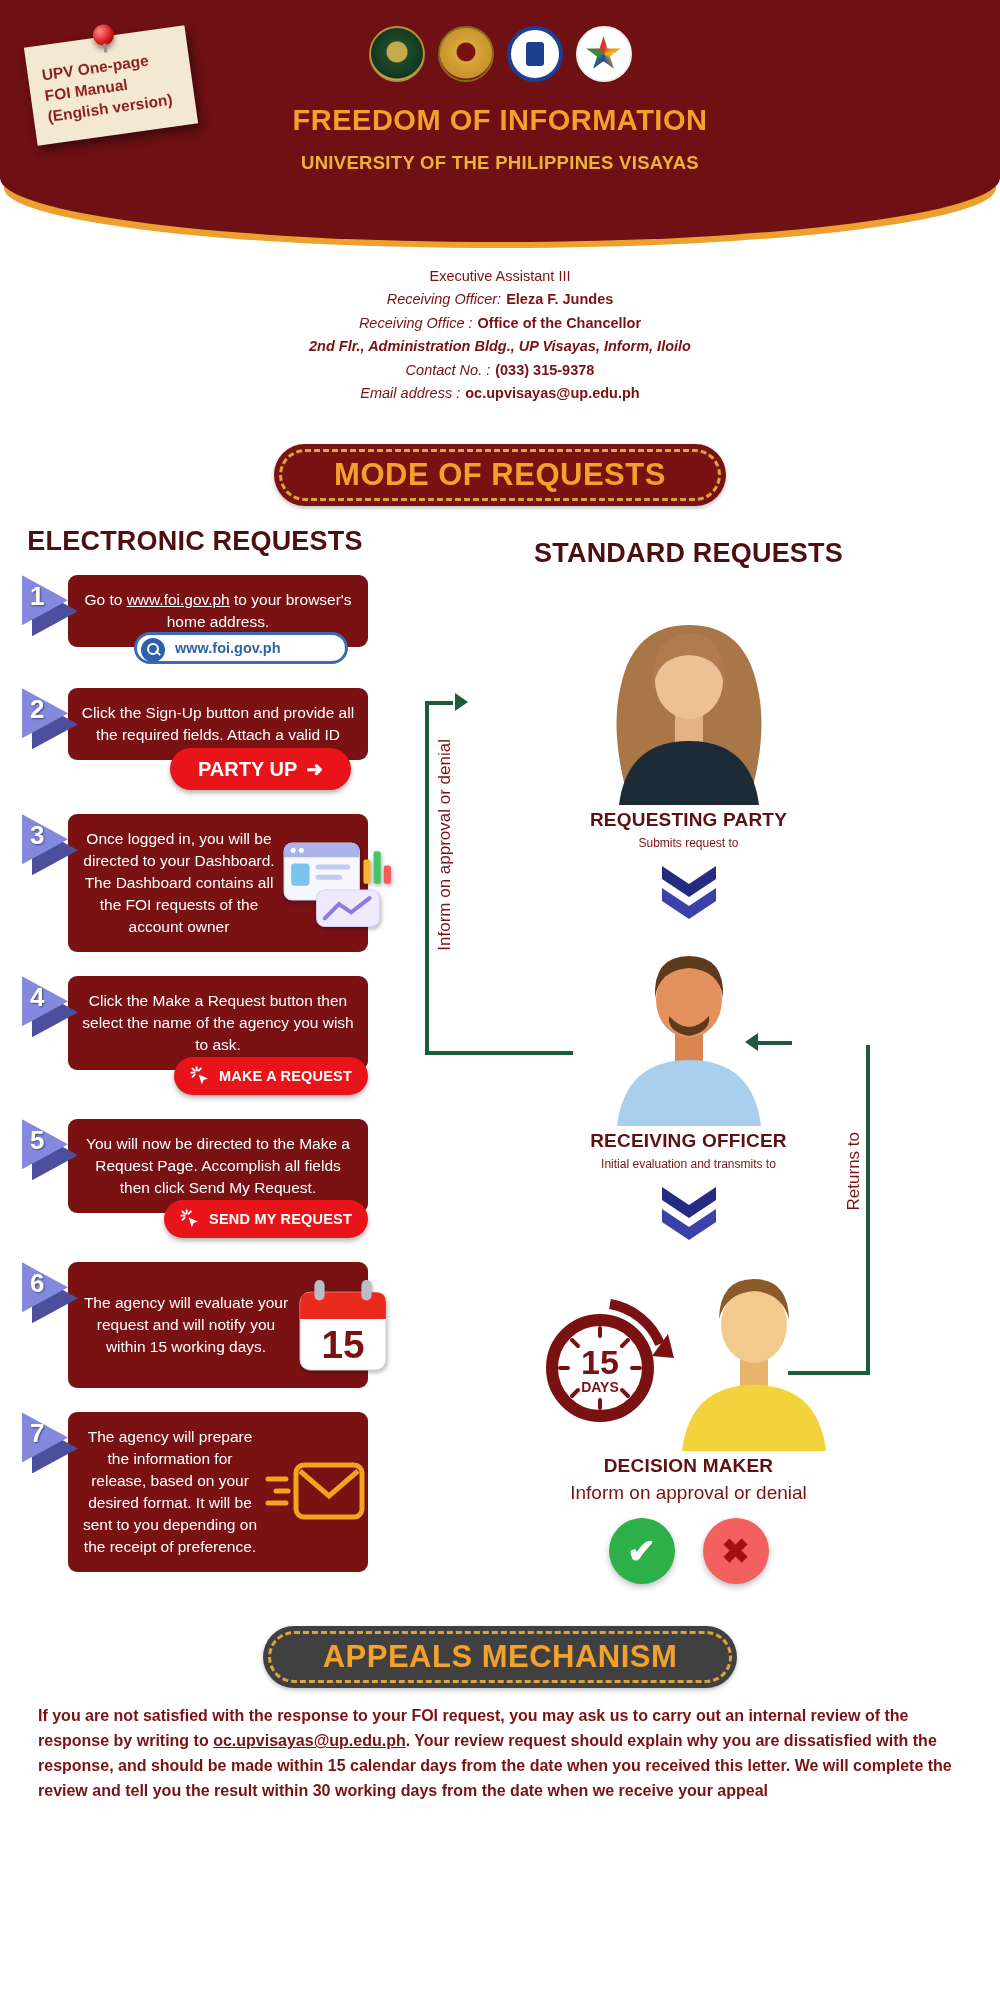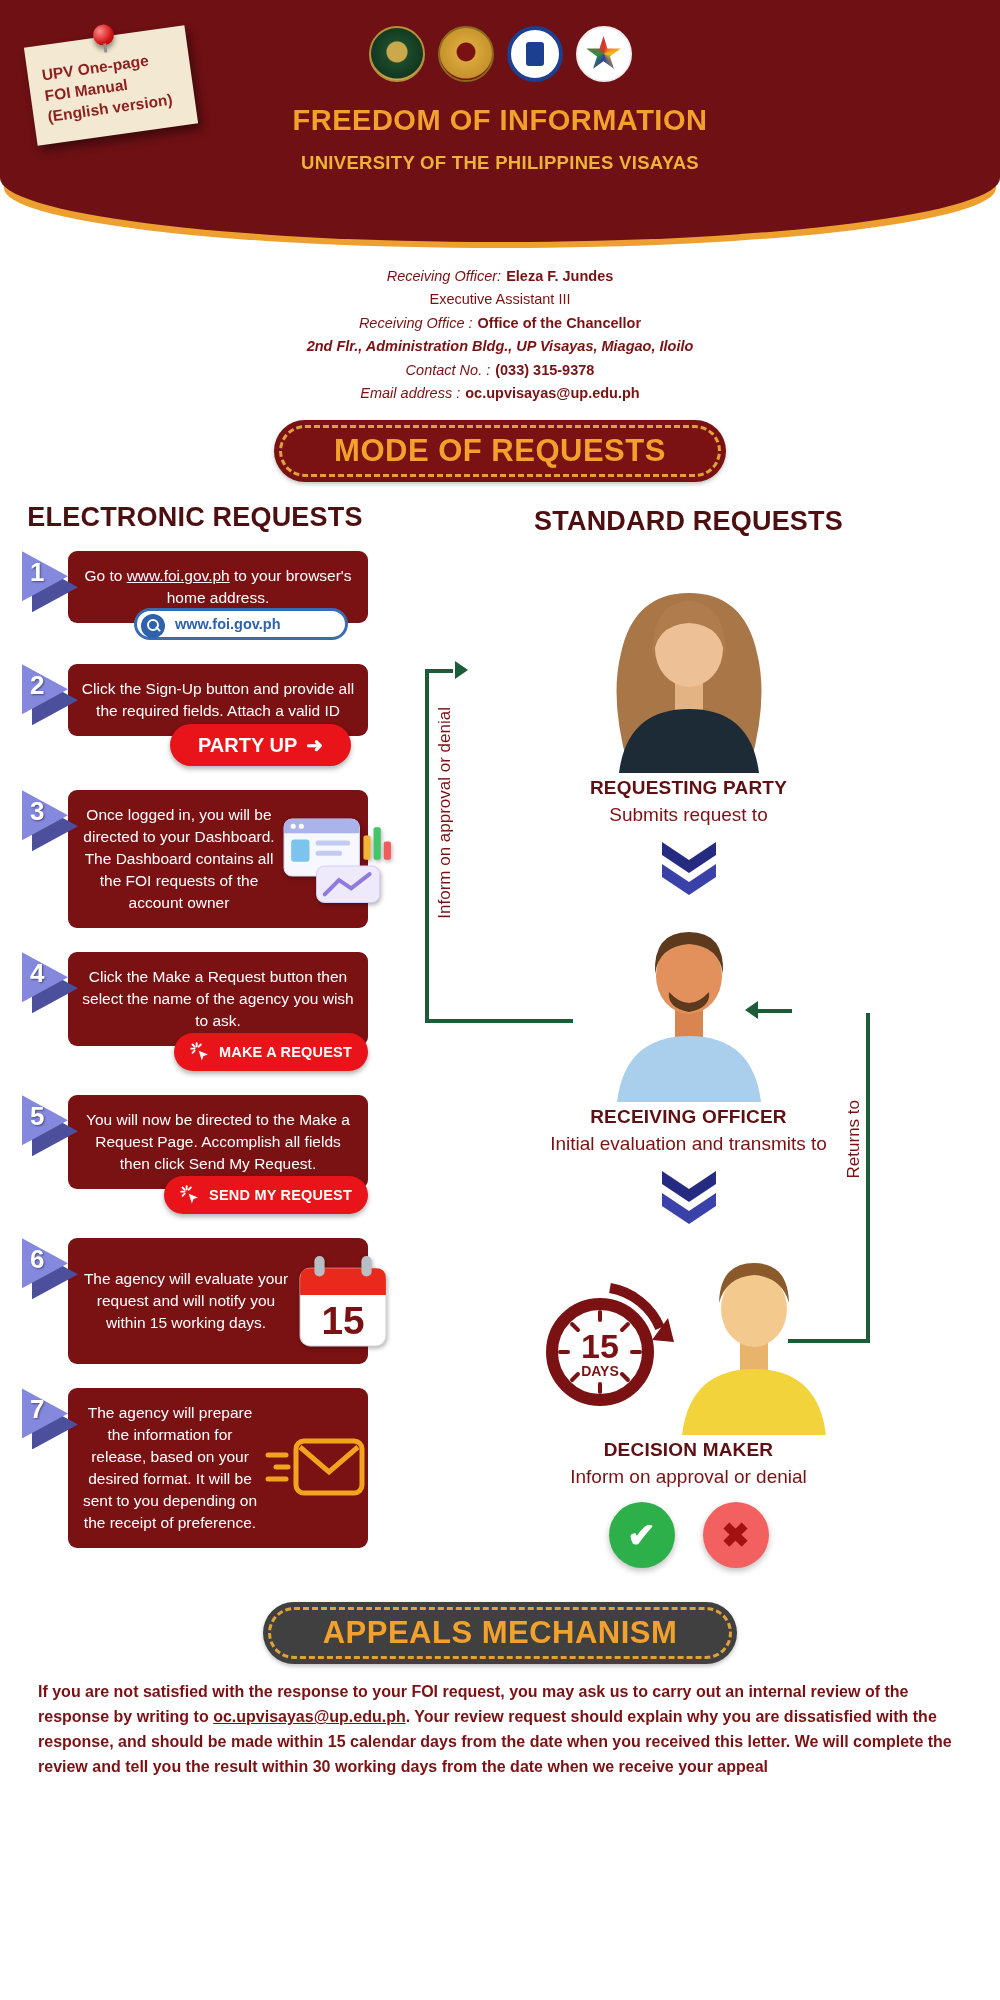--- a/index.html
+++ b/index.html
@@ -33,21 +33,21 @@
 
   
   .contact { text-align:center; padding:26px 0 6px; color:#7a1113; font-size:14.5px; line-height:1.2; }
   .c-line { margin-bottom:6px; }
   .c-line .lbl { font-style:italic; margin-right:5px; }
   .c-line b { font-weight:700; }
   .c-line.addr { font-style:italic; font-weight:700; }
   .c-line .u { text-decoration:none; color:#7a1113; }
 
   
-  .banner { position:relative; width:fit-content; margin:6px auto 12px; padding:13px 60px; border-radius:46px; text-align:center; box-shadow:0 2px 4px rgba(0,0,0,.25); }
+  .banner { position:relative; width:fit-content; margin:30px auto 12px; padding:13px 60px; border-radius:46px; text-align:center; box-shadow:0 2px 4px rgba(0,0,0,.25); }
   .banner::before { content:''; position:absolute; inset:5px; border:3px dashed #dfa23a; border-radius:40px; }
   .banner .banner-text { position:relative; color:#f2a12d; font-weight:800; font-size:31px; letter-spacing:.5px; }
   .banner.maroon { background:#7a1113; }
   .banner.green  { background:#404040; margin-top:30px; }
 
   
   .columns { display:flex; align-items:center; padding:4px 22px 0; gap:14px; }
   .col-left { width:346px; flex:none; }
   .divider  { width:3px; background:#7a1113; border-radius:3px; flex:none; }
   .col-right { flex:1; position:relative; }
@@ -82,21 +82,21 @@
 
   .dash-illus { width:114px; flex:none; margin-right:-30px; z-index:2; filter:drop-shadow(1px 2px 2px rgba(0,0,0,.3)); }
   .cal-illus  { width:94px; flex:none; margin-right:-24px; z-index:2; filter:drop-shadow(1px 2px 2px rgba(0,0,0,.3)); }
   .env-illus  { width:106px; flex:none; margin-right:-4px; z-index:2; }
 
   
   .flow { position:relative; display:flex; flex-direction:column; align-items:center; padding-top:28px; }
   .avatar { z-index:1; }
   .avatar svg { display:block; }
   .role   { color:#5e1012; font-weight:800; font-size:19px; margin-top:4px; letter-spacing:.2px; z-index:1; }
-  .action { color:#7a1113; font-size:19px; margin-top:5px; z-index:1; }
+  .action { color:#7a1113; font-size:12px; margin-top:5px; z-index:1; }
   .action.big { font-size:19px; }
   .chevrons { margin:16px 0 12px; z-index:1; }
   .dm-row { display:flex; align-items:center; margin-top:4px; z-index:1; }
   .clock { width:142px; margin-right:-12px; margin-top:14px; z-index:2; }
   .verdicts { display:flex; gap:28px; margin-top:14px; z-index:1; }
   .verdict { width:66px; height:66px; border-radius:50%; display:flex; align-items:center; justify-content:center;
              font-size:34px; font-weight:800; box-shadow:0 3px 6px rgba(0,0,0,.25); }
   .verdict.yes { background:#2db04a; color:#fff; }
   .verdict.no  { background:#f26060; color:#a31212; }
 
@@ -136,28 +136,28 @@
         </div>
       <div class="logo bagong">
           <span class="sun"></span>
         </div>
     </div>
     <div class="hero-title">FREEDOM OF INFORMATION</div>
     <div class="hero-sub">UNIVERSITY OF THE PHILIPPINES VISAYAS</div>
   </header>
 
   <section class="contact">
+    <div class="c-line">Executive Assistant III</div>
     <div class="c-line">
       <span class="lbl">Receiving Officer:</span><b>Eleza F. Jundes</b>
     </div>
-    <div class="c-line">Executive Assistant III</div>
     <div class="c-line">
       <span class="lbl">Receiving Office :</span><b>Office of the Chancellor</b>
     </div>
-    <div class="c-line addr">2nd Flr., Administration Bldg.,  UP Visayas, Miagao, Iloilo</div>
+    <div class="c-line addr">2nd Flr., Administration Bldg.,  UP Visayas, Inform, Iloilo</div>
     <div class="c-line">
       <span class="lbl">Contact No. :</span><b>(033) 315-9378</b>
     </div>
     <div class="c-line">
       <span class="lbl">Email address :</span><b class="u">oc.upvisayas@up.edu.ph</b>
     </div>
   </section>
 
   <div class="banner maroon">
     <span class="banner-text">MODE OF REQUESTS</span>

